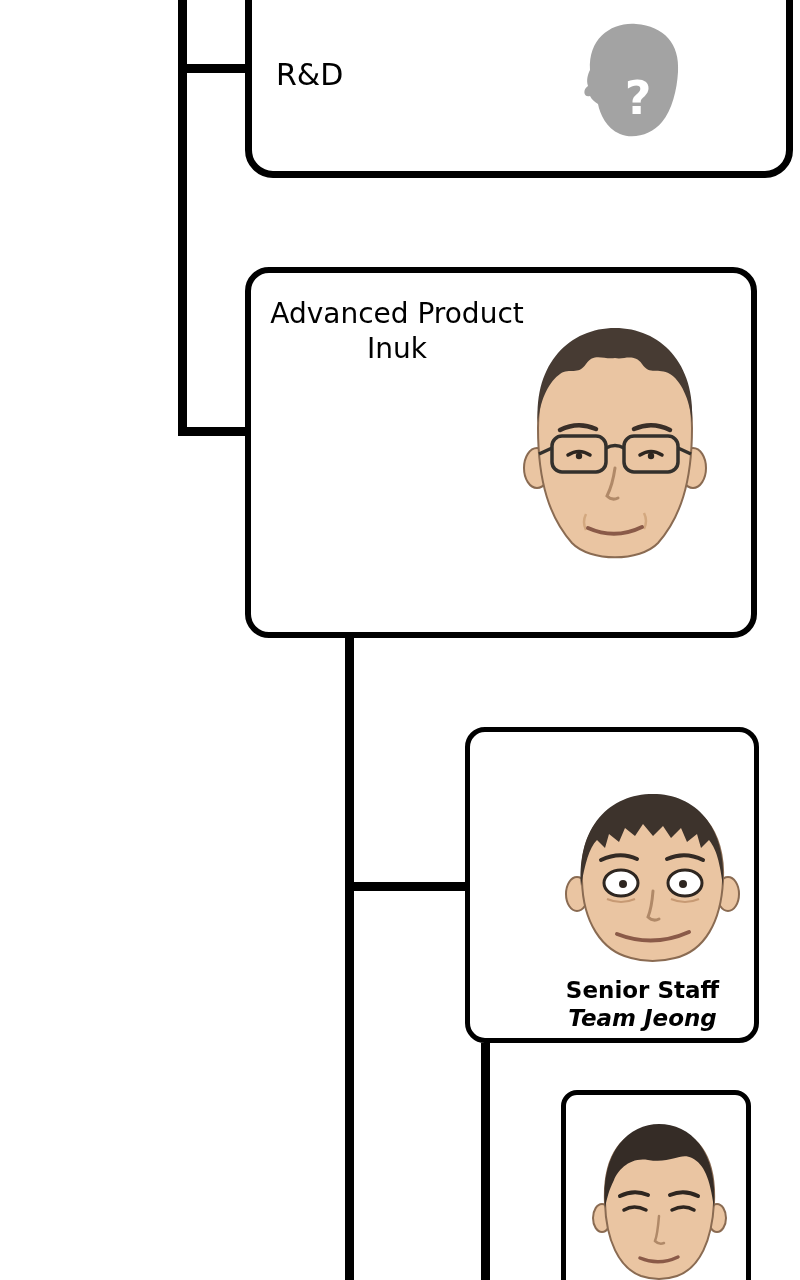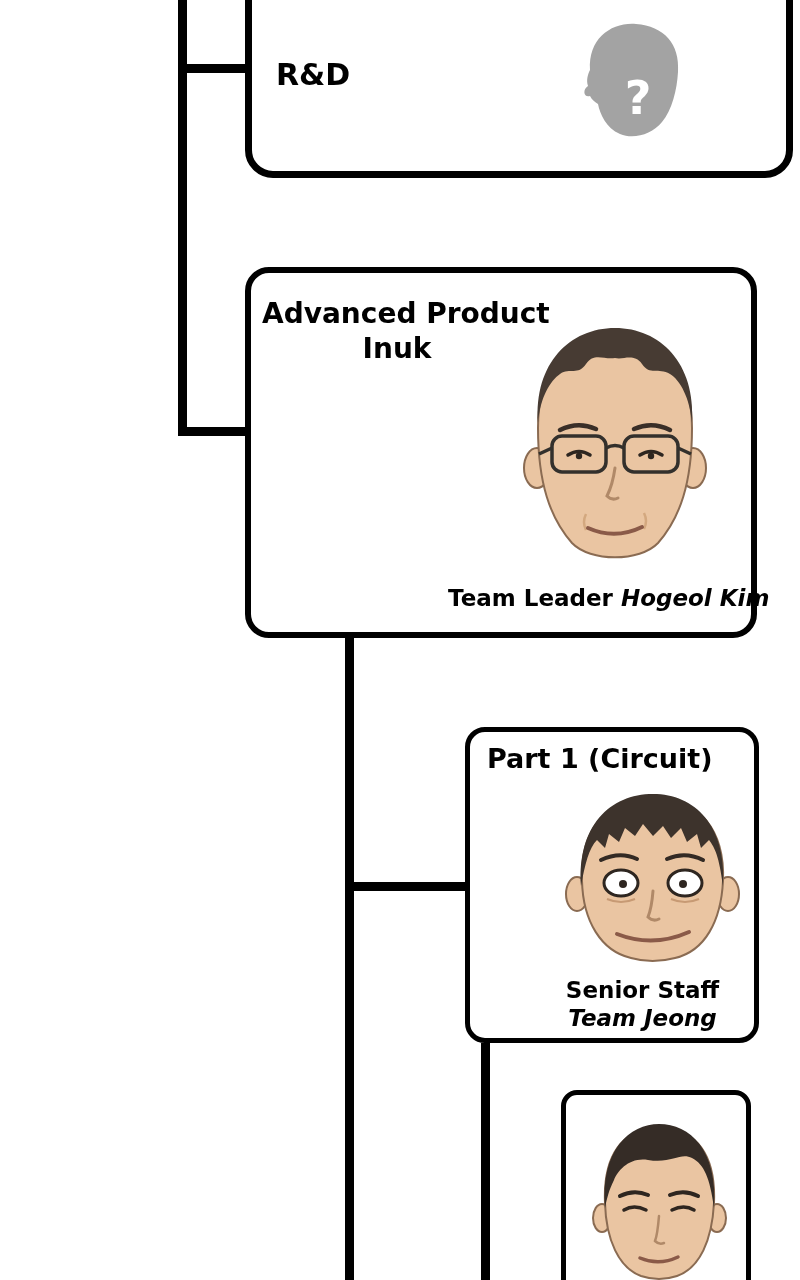--- a/index.html
+++ b/index.html
@@ -18,21 +18,21 @@
     background: #000000;
   }
   .box {
     position: absolute;
     background: #ffffff;
     border: 6px solid #000000;
     border-radius: 24px;
   }
   .node-title {
     position: absolute;
-    font-weight: bold;
+    font-weight: normal;
     color: #000;
     letter-spacing: 0px;
     line-height: 1.25;
   }
   .center { text-align: center; }
   .caption {
     position: absolute;
     font-weight: bold;
     color: #000;
     text-align: center;
@@ -85,27 +85,22 @@
       <path d="M48 137 Q59 130 70 137" stroke="#2e2620" stroke-width="3.5" fill="none" stroke-linecap="round"></path>
       <path d="M120 137 Q131 130 142 137" stroke="#2e2620" stroke-width="3.5" fill="none" stroke-linecap="round"></path>
       <circle cx="59" cy="138" r="3.2" fill="#2e2620"></circle>
       <circle cx="131" cy="138" r="3.2" fill="#2e2620"></circle>
       <path d="M95 150 C93 164 90 172 87 178 Q92 183 98 180" stroke="#b08968" stroke-width="3" fill="none" stroke-linecap="round"></path>
       <path d="M66 196 Q62 204 66 212" stroke="#d3a87f" stroke-width="2.5" fill="none"></path>
       <path d="M124 195 Q128 203 124 211" stroke="#d3a87f" stroke-width="2.5" fill="none"></path>
       <path d="M68 210 Q95 222 122 209" stroke="#8a5a48" stroke-width="4" fill="none" stroke-linecap="round"></path>
     </svg>
   </div>
-  <div class="caption nowrap" style="left:448px; top:584px; width:300px; font-size:23px;">
-    <span>Team Leader</span>
-    <span class="name-italic">Hogeol Kim</span>
-  </div>
 
   <div class="box" style="left:465px; top:727px; width:294px; height:316px; border-width:5px; border-radius:20px;"></div>
-  <div class="node-title nowrap" style="left:487px; top:742px; font-size:27px;">Part 1 (Circuit)</div>
   <div class="avatar" style="left:565px; top:786px; width:175px; height:180px;">
     <svg viewBox="0 0 175 180" xmlns="http://www.w3.org/2000/svg">
       <ellipse cx="12" cy="108" rx="11" ry="17" fill="#eac5a2" stroke="#8a6b52" stroke-width="2"></ellipse>
       <ellipse cx="163" cy="108" rx="11" ry="17" fill="#eac5a2" stroke="#8a6b52" stroke-width="2"></ellipse>
       <path d="M88 12 C135 12 160 45 158 95 C156 135 140 165 110 172 C95 176 80 176 66 172 C36 165 18 135 17 95 C15 45 40 12 88 12 Z" fill="#eac5a2" stroke="#8a6b52" stroke-width="2"></path>
       <path d="M16 100 C12 40 45 8 88 8 C130 8 162 40 158 100 C154 70 150 62 144 54 L136 62 L132 48 L122 56 L116 42 L106 52 L98 40 L88 50 L78 38 L70 50 L60 42 L54 56 L44 48 L40 62 L32 54 C24 62 20 78 16 100 Z" fill="#3d332c"></path>
       <path d="M36 74 Q55 65 72 73" stroke="#332a24" stroke-width="4" fill="none" stroke-linecap="round"></path>
       <path d="M102 73 Q120 65 138 74" stroke="#332a24" stroke-width="4" fill="none" stroke-linecap="round"></path>
       <ellipse cx="56" cy="97" rx="17" ry="13" fill="#ffffff" stroke="#2e2620" stroke-width="3"></ellipse>
       <ellipse cx="120" cy="97" rx="17" ry="13" fill="#ffffff" stroke="#2e2620" stroke-width="3"></ellipse>

